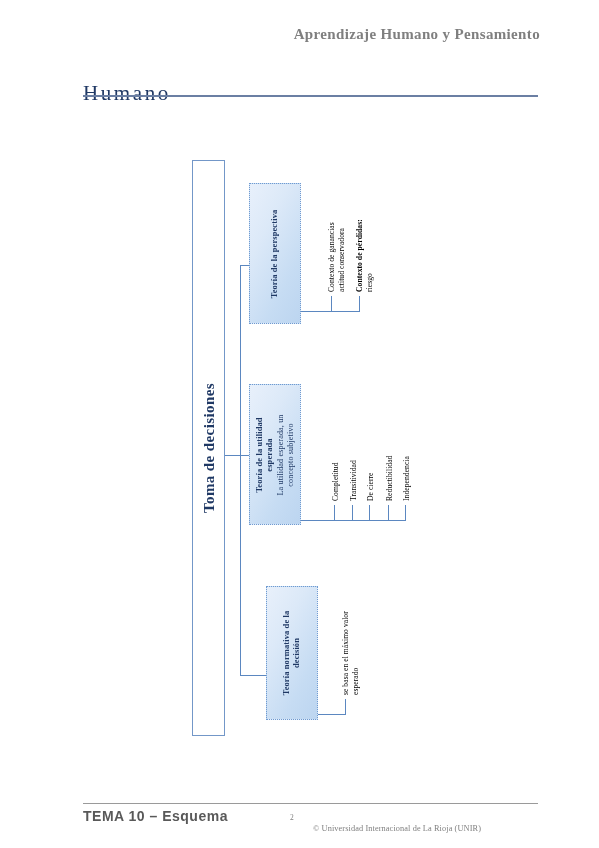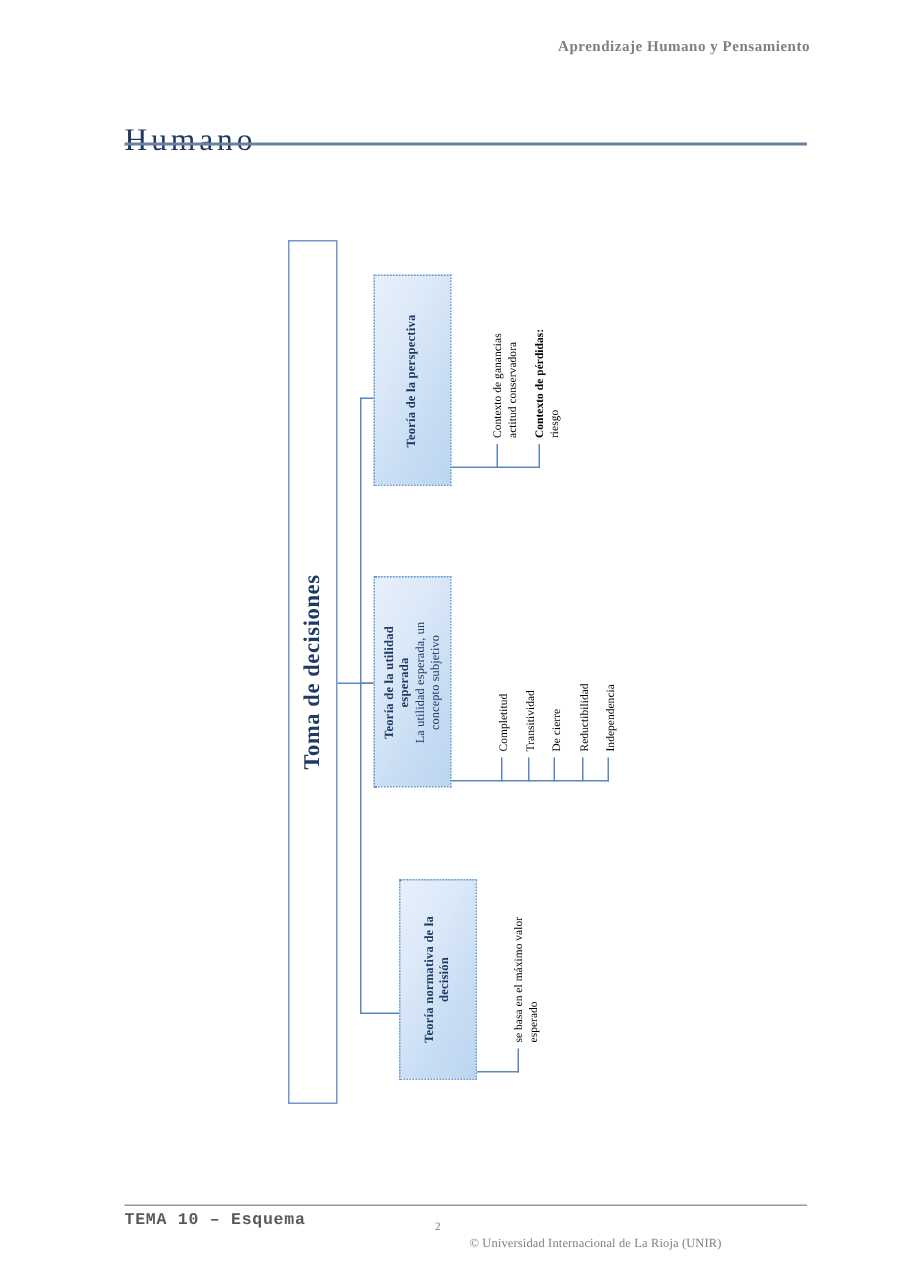--- a/index.html
+++ b/index.html
@@ -24,21 +24,21 @@
   }
 
   #running-head {
     position: absolute;
     top: 26px;
     left: 0;
     width: 540px;
     text-align: right;
     font-family: "Liberation Serif", serif;
     font-weight: bold;
-    font-size: 10px;
+    font-size: 15px;
     letter-spacing: 0.35px;
     color: #7f7f7f;
     white-space: nowrap;
   }
 
   #page-title {
     position: absolute;
     top: 69px;
     left: 83px;
     font-family: "Liberation Serif", serif;
@@ -64,23 +64,23 @@
     top: 803px;
     left: 83px;
     width: 455px;
     height: 1px;
     background: #9a9a9a;
   }
   #footer-left {
     position: absolute;
     top: 808px;
     left: 83px;
-    font-family: Liberation Mono, monospace;
+    font-family: Liberation Sans, sans-serif;
     font-weight: bold;
-    font-size: 11px;
+    font-size: 14px;
     letter-spacing: 0.5px;
     color: #595959;
     white-space: nowrap;
   }
   #footer-page {
     position: absolute;
     top: 813px;
     left: 290px;
     font-family: "Liberation Serif", serif;
     font-size: 7.5px;

